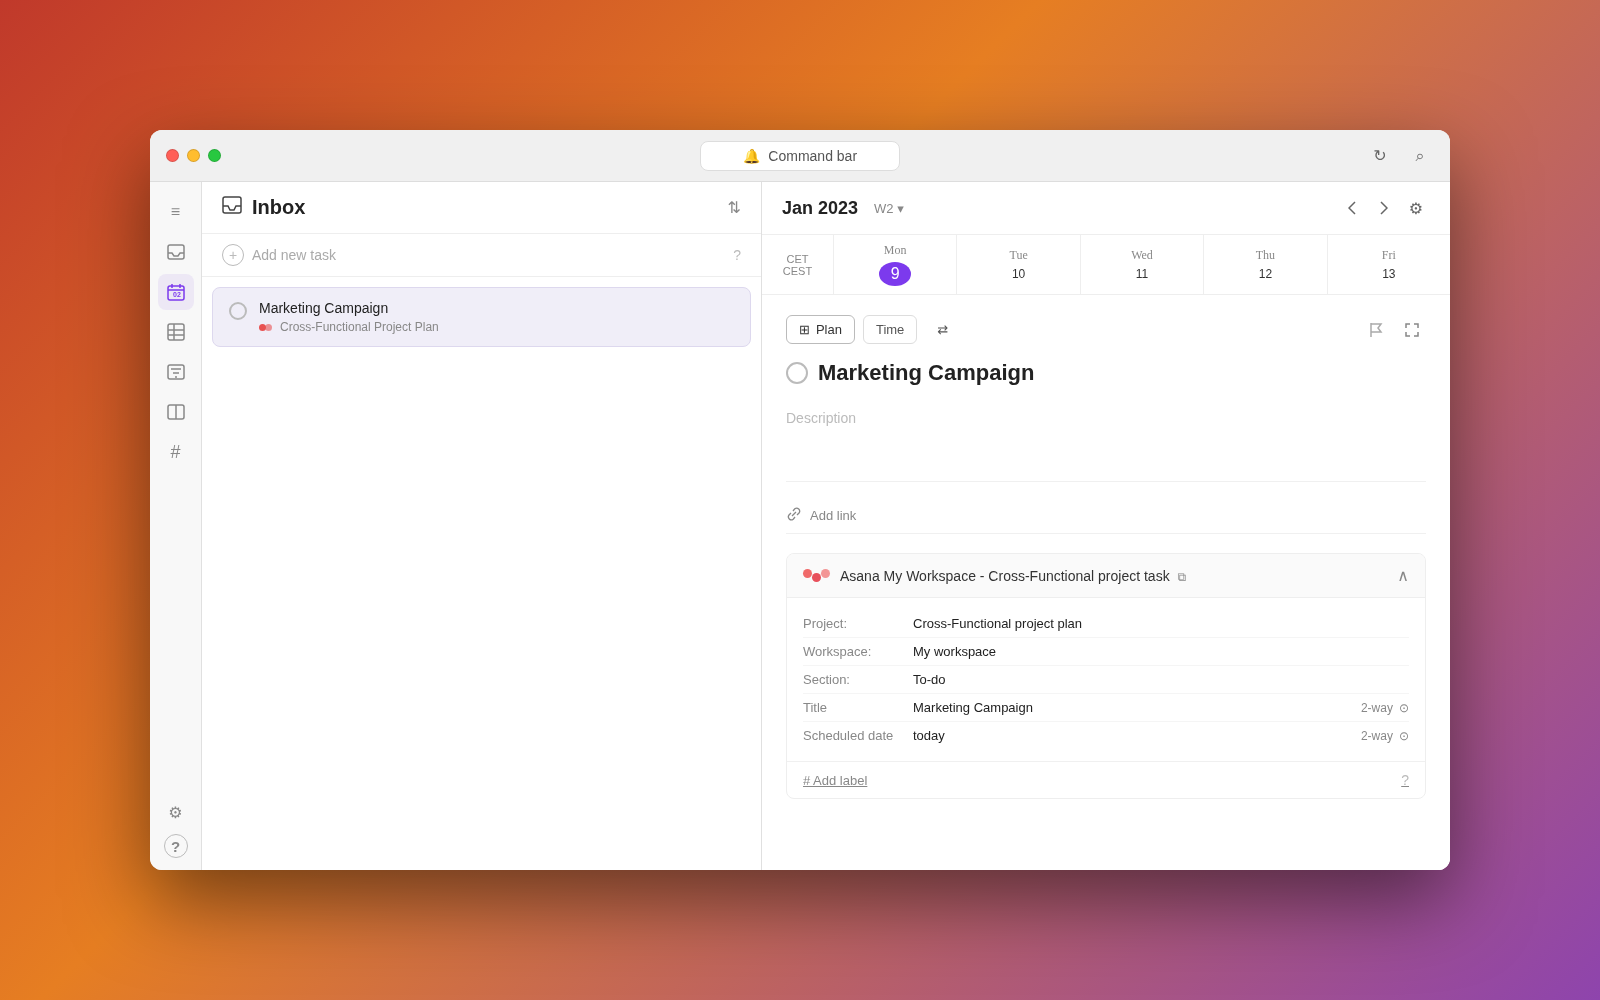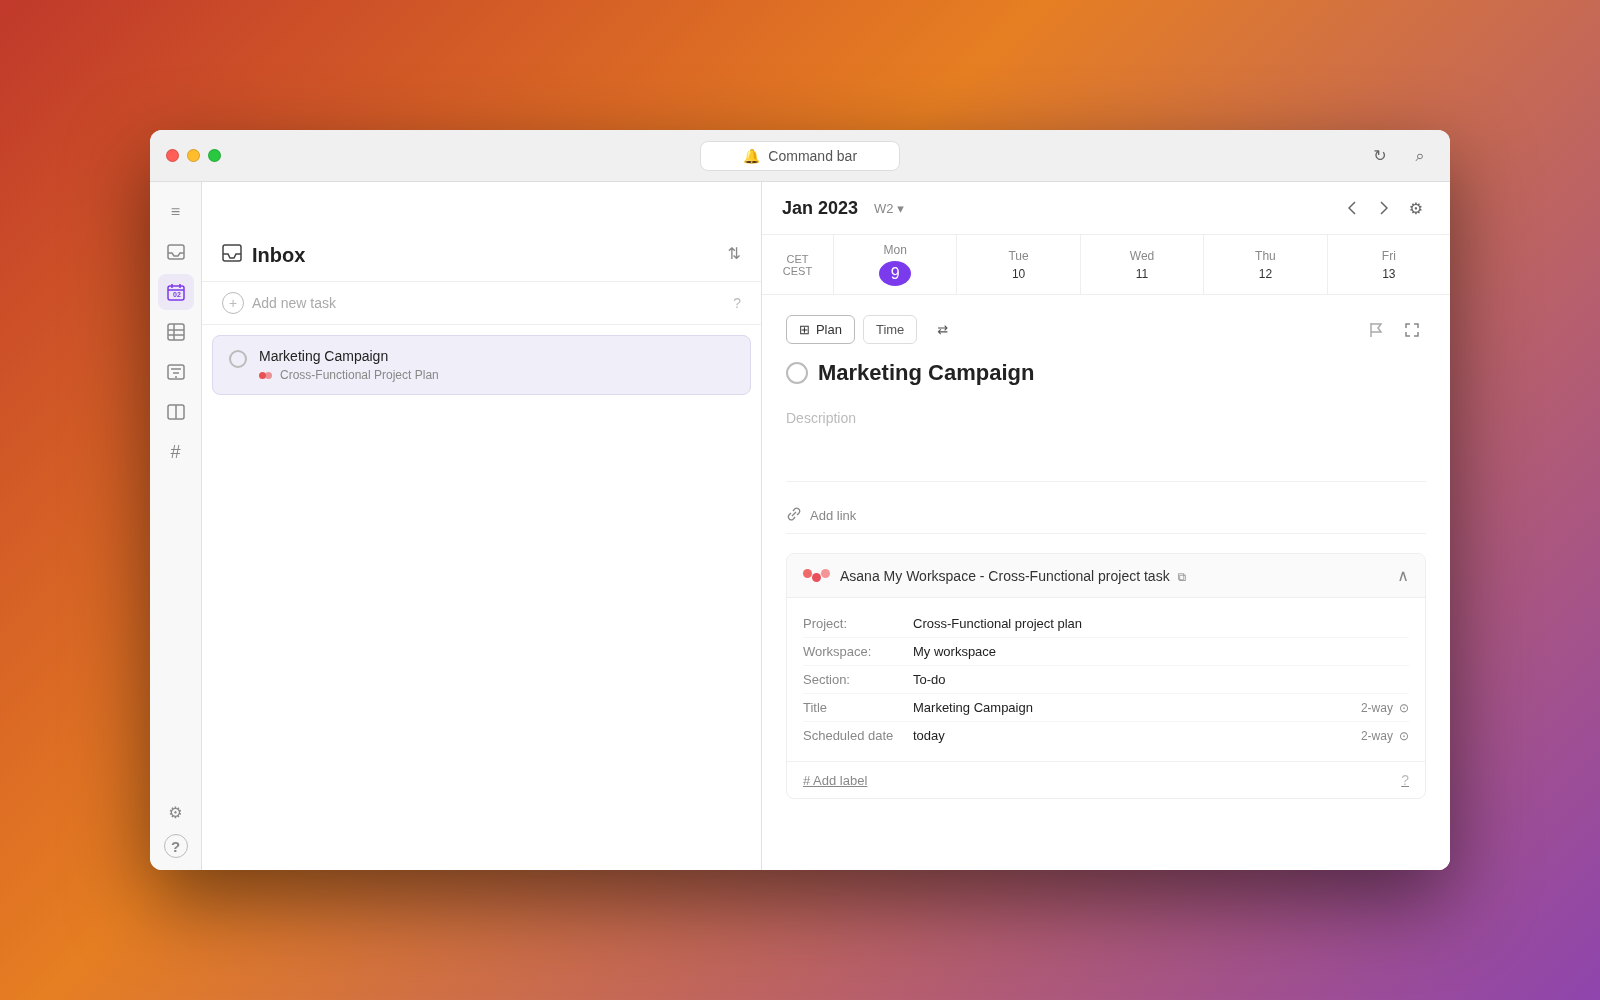--- a/index.html
+++ b/index.html
@@ -121,24 +121,24 @@
     
     .inbox-panel {
       width: 560px;
       background: #fff;
       border-right: 1px solid #e0e0e0;
       display: flex;
       flex-direction: column;
     }
     .inbox-header {
       display: flex;
+      align-items: center;
       padding: 14px 20px;
       border-bottom: 1px solid #eee;
       gap: 10px;
-      margin-top: 48px;
     }
     .inbox-title {
       font-size: 20px;
       font-weight: 600;
       color: #222;
       flex: 1;
     }
     .inbox-icon {
       font-size: 18px;
       color: #444;
@@ -306,20 +306,21 @@
       flex-direction: column;
       align-items: center;
       justify-content: center;
       border-right: 1px solid #eee;
       padding: 8px 0;
     }
     .day-name {
       font-size: 12px;
       color: #888;
       margin-bottom: 4px;
+      font-family: Liberation Serif, serif;
     }
     .day-number {
       font-size: 12px;
       font-weight: 500;
       color: #333;
     }
     .day-number.today {
       background: #7c3aed;
       color: #fff;
       width: 32px;

